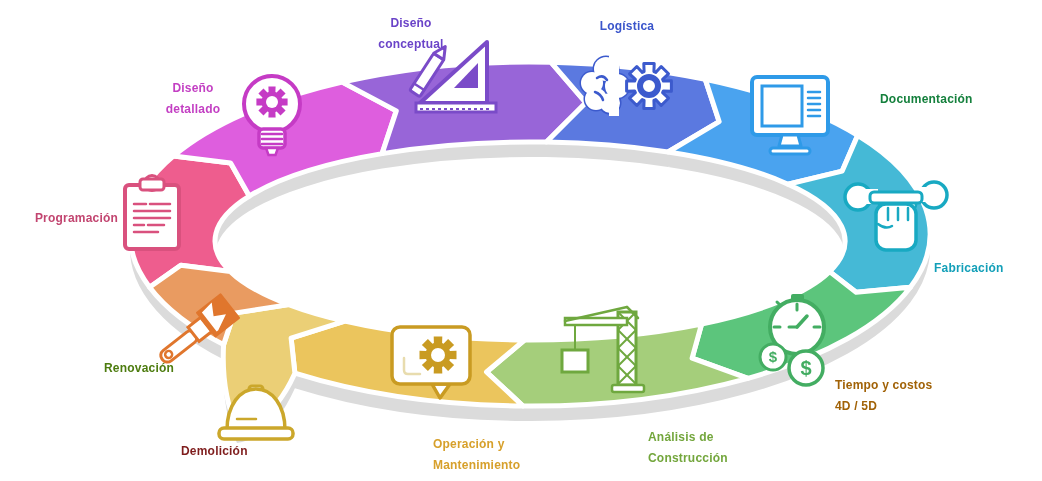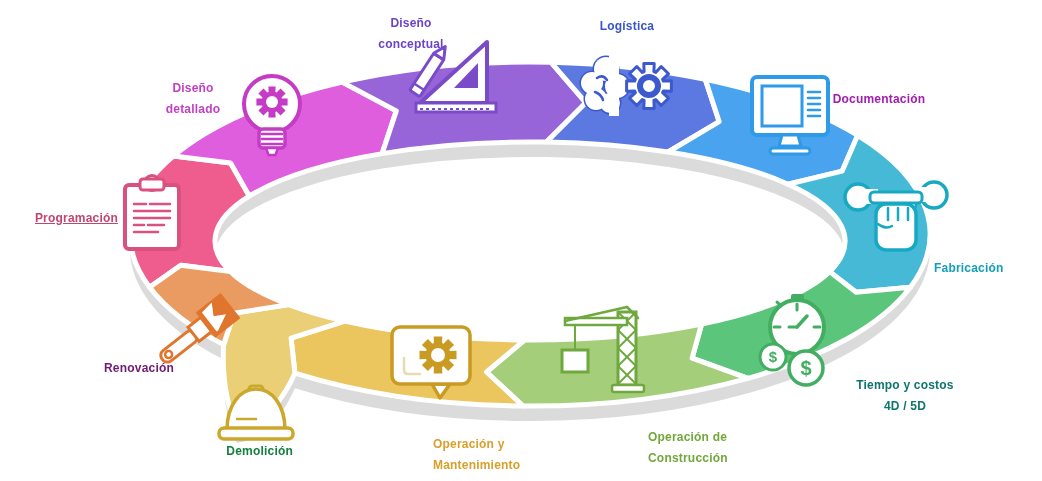--- a/index.html
+++ b/index.html
@@ -152,52 +152,52 @@
       </g>
       <g transform="translate(203 327) rotate(-38)">
         <rect x="-52" y="-6" width="42" height="13" rx="6" fill="#fff" stroke="#E0762D" stroke-width="3"></rect>
         <circle cx="-44" cy="0.5" r="3.5" fill="#fff" stroke="#E0762D" stroke-width="2.5"></circle>
         <rect x="-12" y="-9" width="16" height="18" fill="#fff" stroke="#E0762D" stroke-width="3"></rect>
         <rect x="4" y="-15" width="30" height="30" fill="#E0762D" stroke="#E0762D" stroke-width="2" stroke-linejoin="round"></rect>
         <path d="M 8,-12 L 22,-14 L 15,-2 L 26,4 L 10,12 L 8,12 Z" fill="#fff"></path>
       </g>
     </svg>
   <div id="labels">
-      <div class="seg-label" style="left: 6px; top: 208px; width: 112px; text-align: right; color: rgb(194, 69, 112); text-decoration: underline;">
+      <div class="seg-label" style="left: 6px; top: 208px; width: 112px; text-align: right; color: rgb(194, 69, 112);">
         <span>Programación</span>
       </div>
       <div class="seg-label" style="left: 134px; top: 78px; width: 118px; text-align: center; color: rgb(195, 63, 195);">
         <span>Diseño</span>
         <span>detallado</span>
       </div>
       <div class="seg-label" style="left: 352px; top: 13px; width: 118px; text-align: center; color: rgb(106, 67, 200);">
         <span>Diseño</span>
         <span>conceptual</span>
       </div>
       <div class="seg-label" style="left: 577px; top: 16px; width: 100px; text-align: center; color: rgb(58, 85, 203);">
         <span>Logística</span>
       </div>
-      <div class="seg-label" style="left: 809px; top: 89px; width: 140px; text-align: center; color: #a21caf;">
+      <div class="seg-label" style="left: 880px; top: 89px; width: 140px; text-align: left; color: #15803d;">
         <span>Documentación</span>
       </div>
       <div class="seg-label" style="left: 934px; top: 224px; width: 108px; text-align: left; color: rgb(18, 159, 184); margin-top: 34px;">
         <span>Fabricación</span>
       </div>
-      <div class="seg-label" style="left: 835px; top: 375px; width: 140px; text-align: center; color: #0f766e;">
+      <div class="seg-label" style="left: 835px; top: 375px; width: 140px; text-align: left; color: #a16207;">
         <span>Tiempo y costos</span>
         <span>4D / 5D</span>
       </div>
       <div class="seg-label" style="left: 648px; top: 427px; width: 140px; text-align: left; color: rgb(115, 166, 60);">
-        <span>Operación de</span>
+        <span>Análisis de</span>
         <span>Construcción</span>
       </div>
       <div class="seg-label" style="left: 433px; top: 434px; width: 150px; text-align: left; color: rgb(215, 160, 43);">
         <span>Operación y</span>
         <span>Mantenimiento</span>
       </div>
-      <div class="seg-label" style="left: 168px; top: 441px; width: 125px; text-align: right; color: #15803d;">
+      <div class="seg-label" style="left: 181px; top: 441px; width: 125px; text-align: left; color: #7f1d1d;">
         <span>Demolición</span>
       </div>
-      <div class="seg-label" style="left: 60px; top: 358px; width: 114px; text-align: right; color: #701a75;">
+      <div class="seg-label" style="left: 60px; top: 358px; width: 114px; text-align: right; color: #4d7c0f;">
         <span>Renovación</span>
       </div>
     </div>
 </div>
 
 </body></html>

